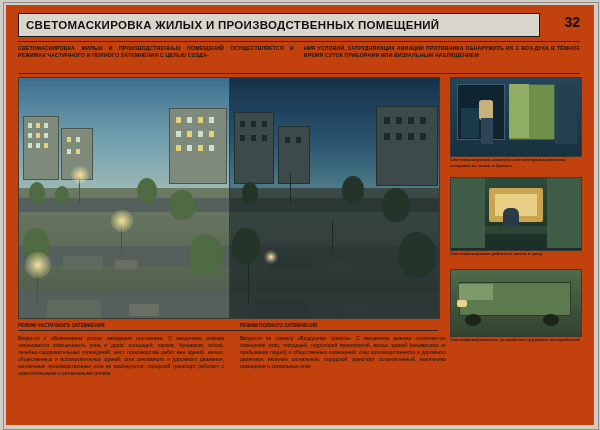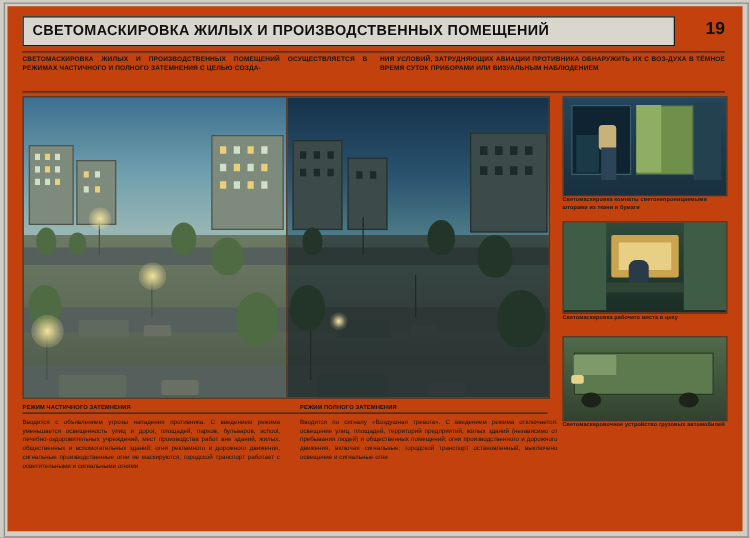--- a/index.html
+++ b/index.html
@@ -129,21 +129,21 @@
 </style>
 </head>
 <body>
 
 <div class="page">
   <div class="sheet">
 
     <div class="title-bar">
       <div class="t">СВЕТОМАСКИРОВКА ЖИЛЫХ И ПРОИЗВОДСТВЕННЫХ ПОМЕЩЕНИЙ</div>
     </div>
-    <div class="pagenum">19</div>
+    <div class="pagenum">32</div>
 
     <div class="rule"></div>
 
     <div class="intro">
       <div class="col">СВЕТОМАСКИРОВКА ЖИЛЫХ И ПРОИЗВОДСТВЕННЫХ ПОМЕЩЕНИЙ ОСУЩЕСТВЛЯЕТСЯ В РЕЖИМАХ ЧАСТИЧНОГО И ПОЛНОГО ЗАТЕМНЕНИЯ С ЦЕЛЬЮ СОЗДА-</div>
       <div class="col">НИЯ УСЛОВИЙ, ЗАТРУДНЯЮЩИХ АВИАЦИИ ПРОТИВНИКА ОБНАРУЖИТЬ ИХ С ВОЗ-ДУХА В ТЁМНОЕ ВРЕМЯ СУТОК ПРИБОРАМИ ИЛИ ВИЗУАЛЬНЫМ НАБЛЮДЕНИЕМ</div>
     </div>
     <div class="rule2"></div>
 
     <div class="plates">

